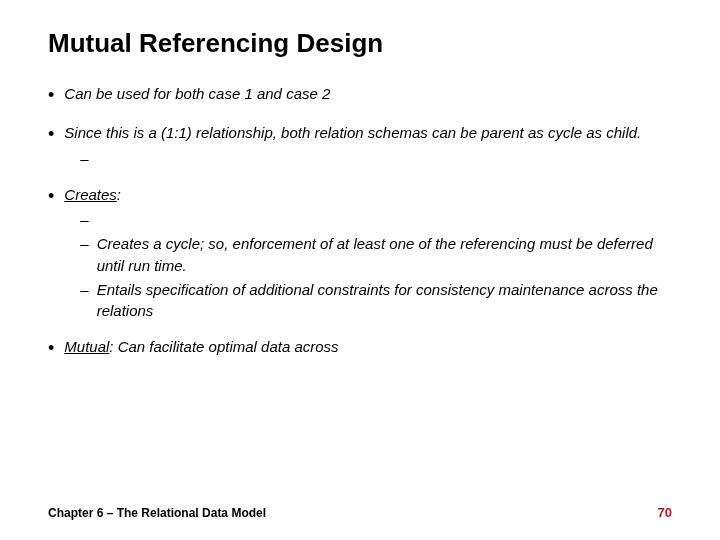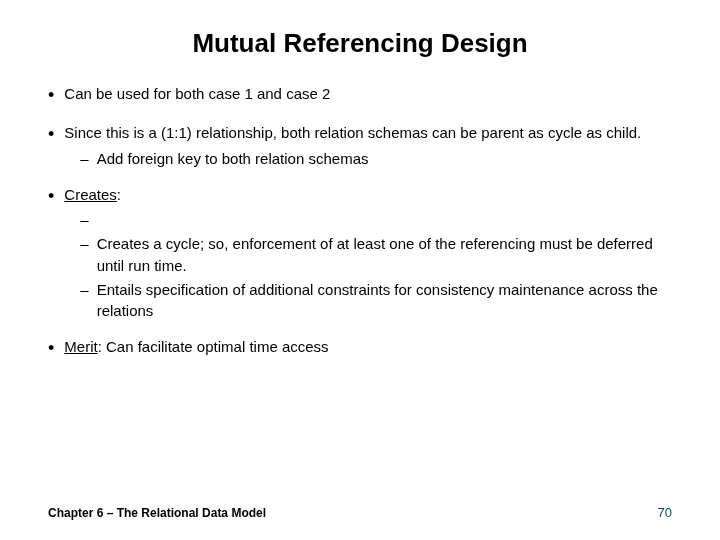--- a/index.html
+++ b/index.html
@@ -13,21 +13,21 @@
       overflow: hidden;
     }
     .slide {
       width: 720px;
       height: 540px;
       padding: 28px 48px 20px 48px;
       display: flex;
       flex-direction: column;
     }
     .title {
-      text-align: center;
+      text-align: left;
       font-size: 26px;
       font-weight: bold;
       margin-bottom: 24px;
       color: #000;
     }
     .content {
       flex: 1;
       display: flex;
       flex-direction: column;
       gap: 14px;
@@ -40,20 +40,21 @@
     .bullet-dot {
       font-size: 18px;
       line-height: 1.4;
       flex-shrink: 0;
       margin-top: 0px;
     }
     .bullet-text {
       font-size: 15px;
       line-height: 1.45;
       flex: 1;
+      font-style: italic;
     }
     .sub-items {
       margin-top: 4px;
       display: flex;
       flex-direction: column;
       gap: 2px;
     }
     .sub-item {
       display: flex;
       align-items: flex-start;
@@ -76,22 +77,22 @@
       padding-top: 4px;
       text-align: right;
     }
     .footer-left {
       font-size: 12px;
       font-weight: bold;
       color: #000;
     }
     .footer-right {
       font-size: 13px;
-      font-weight: normal;
-      color: #0c4a6e;
+      font-weight: bold;
+      color: #b91c1c;
     }
   </style>
 </head>
 <body>
 
 <div class="slide">
   <div class="title">Mutual Referencing Design</div>
 
   <div class="content">
 
@@ -102,21 +103,20 @@
       </div>
     </div>
 
     <div class="bullet-item">
       <span class="bullet-dot">•</span>
       <div class="bullet-text">
         <span>Since this is a (1:1) relationship, both relation schemas can be parent as cycle as child.</span>
         <div class="sub-items">
           <div class="sub-item">
             <span class="sub-dash">–</span>
-            <span>Add foreign key to both relation schemas</span>
           </div>
         </div>
       </div>
     </div>
 
     <div class="bullet-item">
       <span class="bullet-dot">•</span>
       <div class="bullet-text">
         <span class="underline">Creates</span><span>:</span>
         <div class="sub-items">
@@ -131,21 +131,21 @@
             <span class="sub-dash">–</span>
             <span>Entails specification of additional constraints for consistency maintenance across the relations</span>
           </div>
         </div>
       </div>
     </div>
 
     <div class="bullet-item">
       <span class="bullet-dot">•</span>
       <div class="bullet-text">
-        <span class="underline">Merit</span><span>: Can facilitate optimal time access</span>
+        <span class="underline">Mutual</span><span>: Can facilitate optimal data across</span>
       </div>
     </div>
 
   </div>
 
   <div class="footer">
     <span class="footer-left">Chapter 6 – The Relational Data Model</span>
     <span class="footer-right">70</span>
   </div>
 </div>

